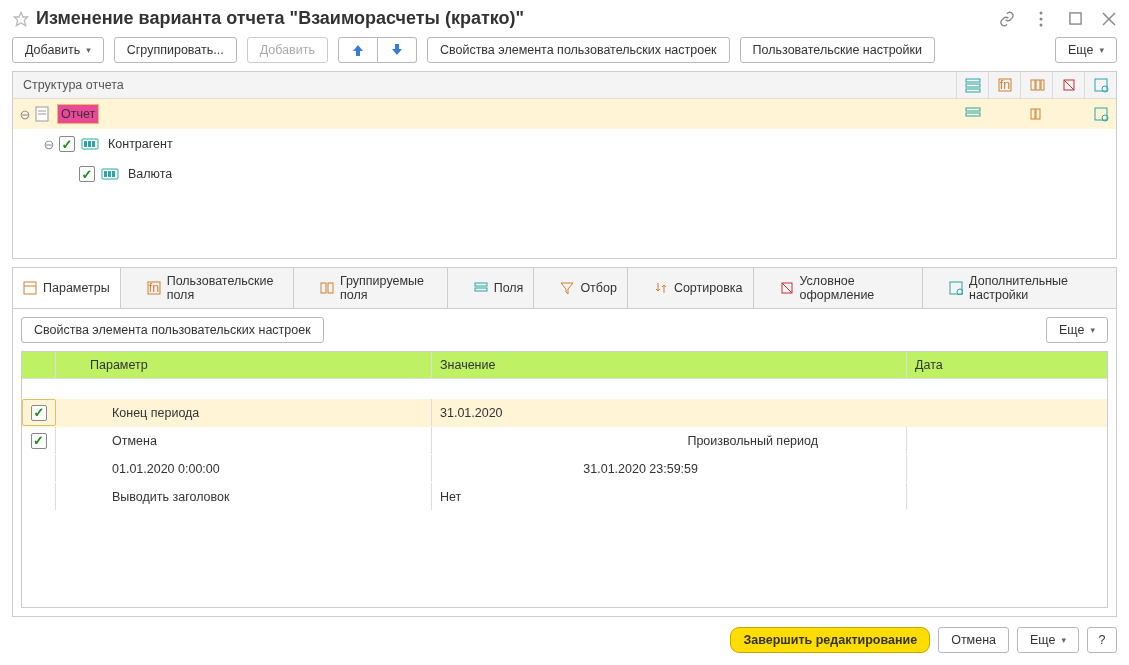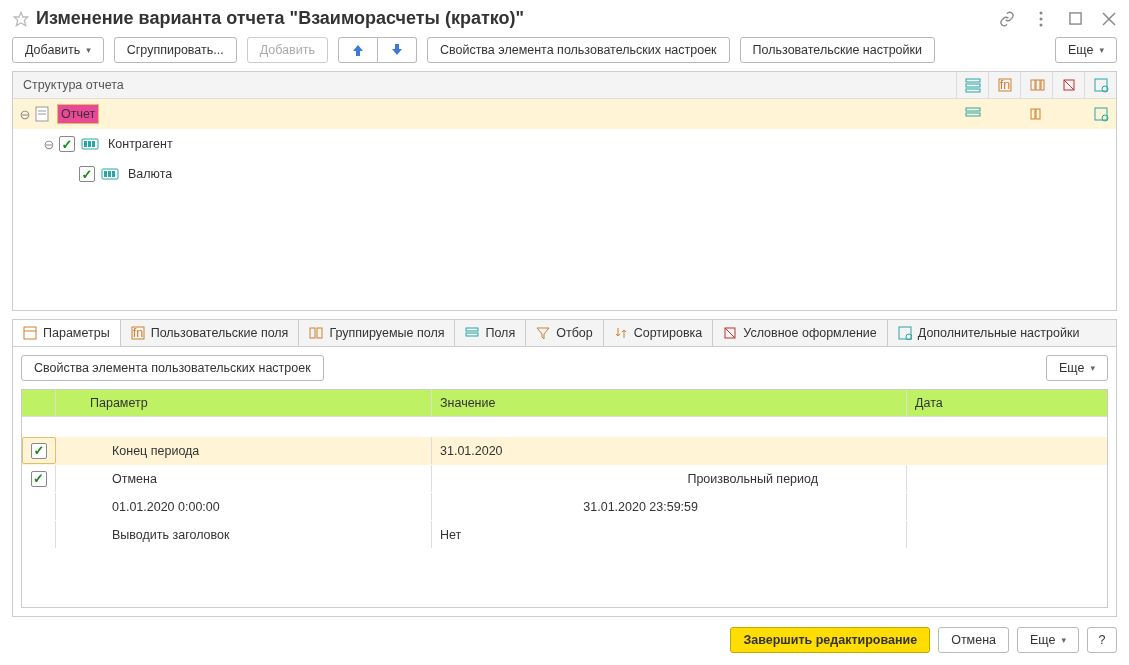--- a/index.html
+++ b/index.html
@@ -13,45 +13,45 @@
   .titlebar .win-icon { width: 16px; height: 16px; color: #888; cursor: pointer; display: flex; align-items: center; justify-content: center; }
 
   .toolbar { display: flex; align-items: center; margin-bottom: 8px; gap: 10px; }
   .btn { background: #fff; border: 1px solid #b8b8b8; border-radius: 3px; padding: 4px 12px; height: 26px; display: inline-flex; align-items: center; cursor: pointer; color: #333; line-height: 1; }
   .btn.disabled { color: #aaa; border-color: #ccc; cursor: default; }
   .btn .caret { margin-left: 6px; font-size: 9px; color: #666; }
   .btn-group { display: flex; }
   .btn-group .btn { border-radius: 0; }
   .btn-group .btn:first-child { border-radius: 3px 0 0 3px; }
   .btn-group .btn:last-child { border-radius: 0 3px 3px 0; border-left: none; }
-  .btn.yellow { background: #ffdd00; border-color: #c4a800; font-weight: bold; }
+  .btn.yellow { background: #ffdd00; border-color: #c4a800; font-weight: bold; border-radius: 9px; }
   .flex-spacer { flex: 1; }
   .arrow-up, .arrow-down { width: 14px; height: 14px; display: inline-block; }
 
-  .tree-panel { border: 1px solid #ccc; height: 240px; display: flex; flex-direction: column; }
+  .tree-panel { border: 1px solid #ccc; height: 188px; display: flex; flex-direction: column; }
   .panel-header { display: flex; align-items: center; background: #f4f4f4; border-bottom: 1px solid #ddd; height: 27px; }
   .panel-header-title { padding: 0 10px; flex: 1; color: #555; }
   .panel-header-icons { display: flex; }
   .panel-header-icons .hcell { width: 32px; height: 27px; border-left: 1px solid #ddd; display: flex; align-items: center; justify-content: center; }
 
   .tree-body { flex: 1; overflow: auto; background: #fff; }
   .tree-row { display: flex; align-items: center; height: 30px; padding-left: 6px; }
   .tree-row.sel { background: #fff4d6; }
   .tree-row .indent { display:inline-block; }
   .tree-row .exp { width: 12px; display: inline-flex; justify-content: center; color: #888; cursor: pointer; font-size: 13px; line-height: 1; }
   .tree-row .chk { width: 16px; height: 16px; border: 1px solid #888; border-radius: 2px; background: #fff; display: inline-flex; align-items: center; justify-content: center; margin: 0 4px; cursor: pointer; }
   .tree-row .chk.checked::after { content: "✓"; color: #1a8a1a; font-weight: bold; font-size: 13px; }
   .tree-row .type-icon { width: 18px; height: 14px; margin: 0 6px 0 2px; display: inline-flex; align-items: center; justify-content: center; }
   .tree-row .label { padding: 2px 3px; }
   .tree-row.sel .label.boxed { background: #ec4899; border: 1px solid #e0c060; border-radius: 0; }
   .tree-row .row-spacer { flex: 1; }
   .tree-row .row-icons { display: flex; }
   .tree-row .row-icons .hcell { width: 32px; height: 30px; border-left: 1px solid transparent; display: flex; align-items: center; justify-content: center; }
 
-  .tabs { display: flex; border: 1px solid #ccc; border-bottom: none; margin-top: 8px; background: #f4f4f4; }
+  .tabs { display: flex; border: 1px solid #ccc; border-bottom: none; margin-top: 8px; background: #f4f4f4; gap: 16px; }
   .tab { padding: 6px 10px; border-right: 1px solid #ccc; display: flex; align-items: center; gap: 6px; cursor: pointer; color: #333; }
   .tab.active { background: #fff; border-bottom: 1px solid #fff; margin-bottom: -1px; }
   .tab .tab-icon { width: 14px; height: 14px; display: inline-flex; align-items: center; justify-content: center; }
 
   .tab-content { border: 1px solid #ccc; flex: 1; display: flex; flex-direction: column; padding: 8px; }
   .tab-toolbar { display: flex; gap: 10px; margin-bottom: 8px; }
 
   .grid { border: 1px solid #ccc; flex: 1; display: flex; flex-direction: column; background: #fff; }
   .grid-header { display: flex; background: #bef264; border-bottom: 1px solid #ddd; height: 27px; align-items: center; }
   .grid .col-chk { width: 34px; border-right: 1px solid #ddd; height: 100%; display: flex; align-items: center; justify-content: center; }

